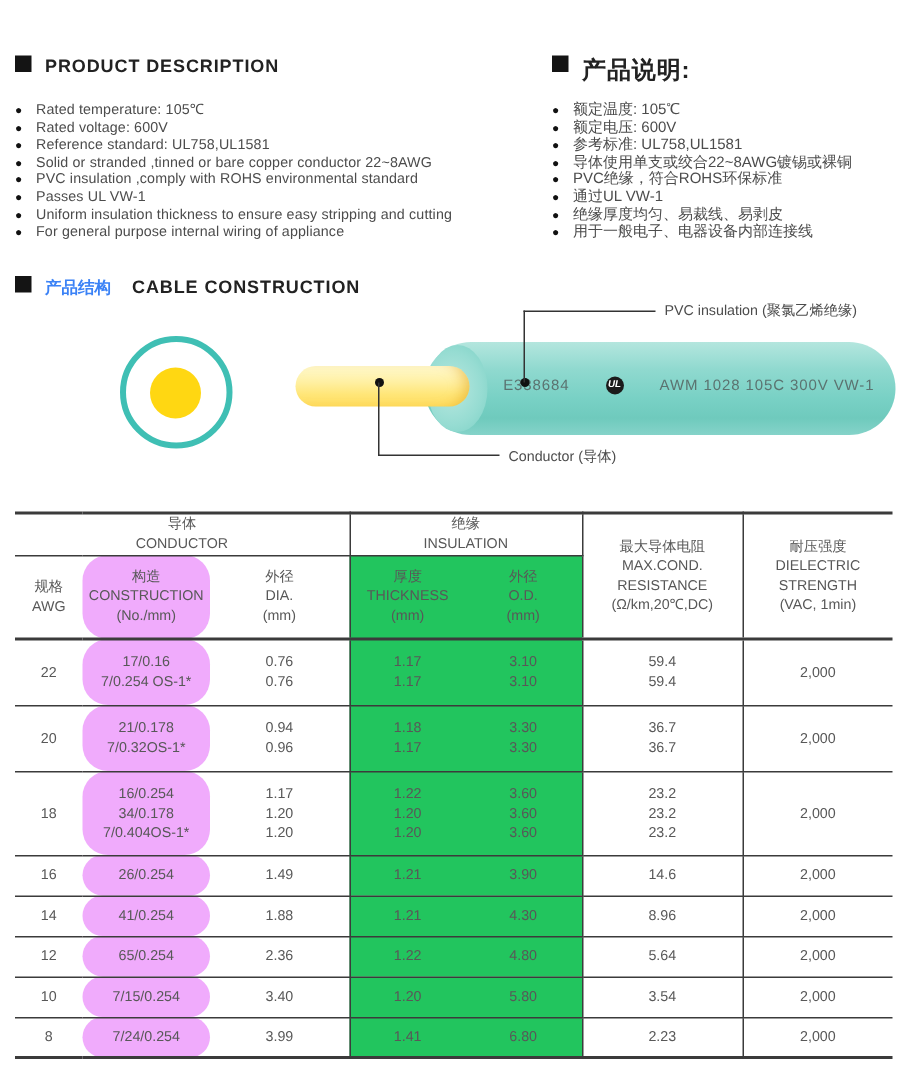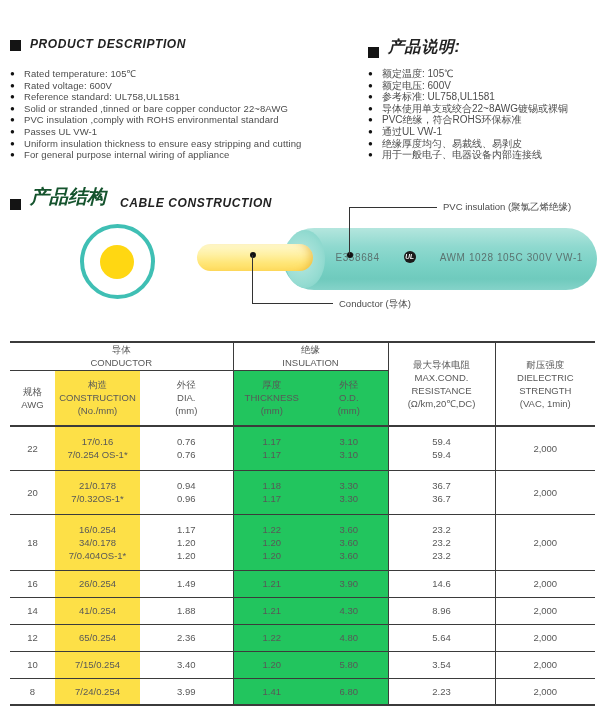--- a/index.html
+++ b/index.html
@@ -1,23 +1,23 @@
 <!DOCTYPE html>
 <html><head>
 <meta charset="utf-8">
 <style>
   * { margin:0; padding:0; box-sizing:border-box; }
   body { background:#fff; font-family:"Liberation Sans", sans-serif; }
   .page { position:relative; width:603px; height:714px; background:#fff; overflow:hidden; color:#444; }
 
   
-  .sec-head { position:absolute; display:flex; align-items:flex-end;font-style:italic; }
+  .sec-head { position:absolute; display:flex; align-items:flex-start; }
   .sq { width:11px; height:11px; background:#141414; margin-right:9px; flex:0 0 auto; }
   .sec-title { font-size:12px; font-weight:bold; letter-spacing:0.6px; color:#222; }
-  .sec-title-cn { font-size:19px; font-weight:bold; color:#14532d; margin-right:14px; }
+  .sec-title-cn { font-size:11px; font-weight:bold; color:#3b82f6; margin-right:14px; }
 
   
   ul.blist { list-style:none; position:absolute; }
   ul.blist li { position:relative; padding-left:14px; color:#4c4c4c; }
   ul.blist li::before { content:"●"; position:absolute; left:0; top:0; font-size:8px; color:#111; }
   ul.en li { font-size:9.5px; line-height:11.6px; letter-spacing:0.1px; }
   ul.cn li { font-size:10px; line-height:11.6px; }
 
   
   .ring { position:absolute; left:80px; top:224px; width:75px; height:75px; border:4px solid #3fbfb4; border-radius:50%; background:#fff; }
@@ -37,21 +37,21 @@
 
   
   table.spec { position:absolute; left:10px; top:341px; width:585px; border-collapse:collapse; table-layout:fixed;
                border-top:2px solid #3b3b3b; border-bottom:2px solid #3b3b3b; }
   table.spec td, table.spec th { font-weight:normal; text-align:center; vertical-align:middle; font-size:9.5px; color:#585858; line-height:13px; padding:0; }
   .ghead { height:28px; font-size:9.5px; line-height:12px; color:#555; }
   .ghead.under { border-bottom:1.5px solid #3b3b3b; }
   .shead { height:56px; font-size:9px; line-height:12px; color:#555; border-bottom:2px solid #3b3b3b; }
   .span2 { border-bottom:2px solid #3b3b3b; font-size:9px; line-height:12.5px; color:#555; }
   .vr { border-right:1.5px solid #3b3b3b; }
-  .bg-y { background:#fde047; }
+  .bg-y { background:#f0abfc;border-radius:17px; }
   .bg-b { background:#22c55e; }
   tbody td { border-bottom:1.5px solid #3b3b3b; }
   tr.h1 td { height:27px; } tr.h2 td { height:44px; } tr.h3 td { height:56px;margin-left:36px; }
 </style>
 </head>
 <body>
 
 <div class="page">
 
   <div class="sec-head" style="left:10px; top:37px;">

